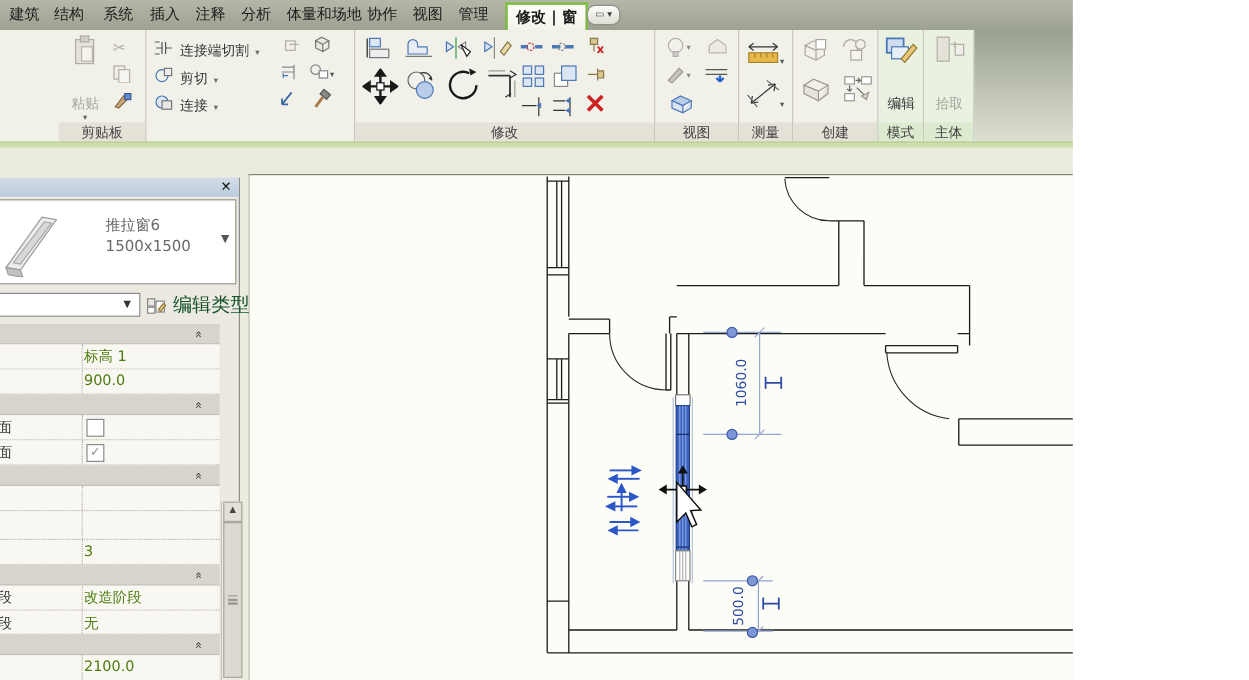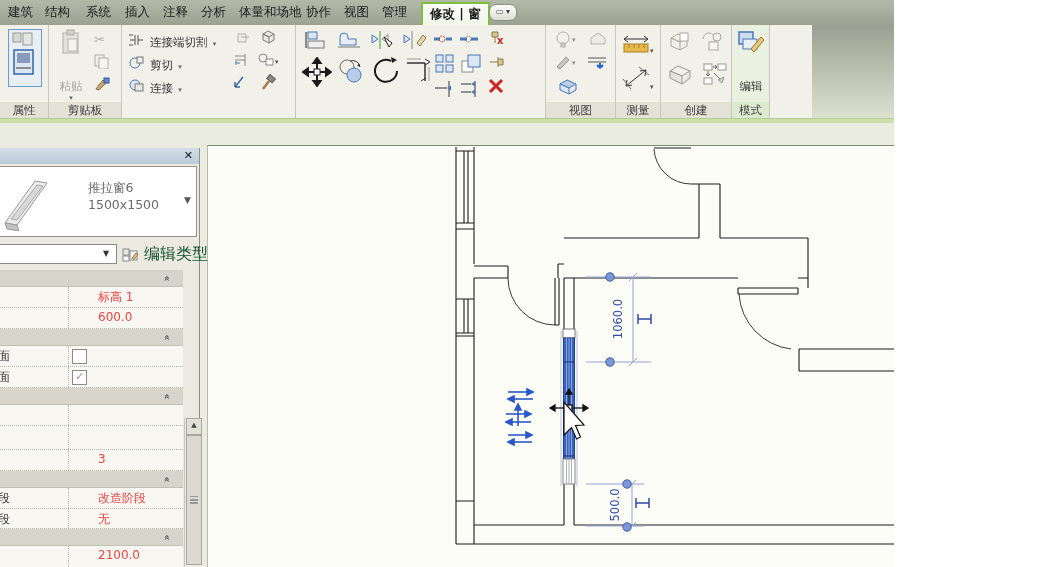--- a/index.html
+++ b/index.html
@@ -41,21 +41,21 @@
   #typeSize{position:absolute;left:105px;top:30px;font-size:12.5px;color:#6b6b6b;}
   #typeDrop{position:absolute;right:5px;top:28px;font-size:9px;color:#555;}
   #comboRow{left:2px;top:96px;width:216px;height:20px;}
   #combo{position:absolute;left:0;top:0;width:133px;height:18px;background:#fff;border:1px solid #8a8a8a;}
   #comboArr{position:absolute;left:120px;top:4px;font-size:8px;color:#333;}
   #editTypeBtn{position:absolute;left:140px;top:0;height:18px;font-size:16px;color:#14532d;white-space:nowrap;}
   #grid{left:0;top:122px;width:203px;height:297px;font-size:12px;color:#333;}
   .grow{position:absolute;left:0;width:203px;box-sizing:border-box;background:#f8f7f2;}
   .ghead{background:#d7d4cb;border-bottom:1px solid #c2bfb5;color:#3a3a3a;}
   .glabel{position:absolute;left:6px;top:2px;white-space:nowrap;}
-  .gval{position:absolute;left:90px;top:2px;white-space:nowrap;color:#ef4444;margin-left:28px;}
+  .gval{position:absolute;left:90px;top:2px;white-space:nowrap;color:#4d7c0f;}
   .gsep{position:absolute;left:88px;top:0;bottom:0;border-left:1px dotted #b5b2a8;}
   .gline{border-bottom:1px dotted #b5b2a8;}
   .chev{position:absolute;right:14px;top:3px;font-size:10px;color:#333;transform:rotate(-90deg);}
   .cb{position:absolute;left:92px;top:3px;width:13px;height:13px;background:#fff;border:1px solid #8a8a8a;
       font-size:11px;line-height:12px;text-align:center;color:#979790;}
   
   #sbar{left:204px;top:270px;width:16px;height:297px;background:#efece5;border-left:1px solid #c5c2b8;box-sizing:border-box;}
   #sup{position:absolute;left:1px;top:0;width:14px;height:15px;background:#e3e0d8;border:1px solid #aaa79d;
       font-size:7px;text-align:center;line-height:13px;color:#444;}
   #sthumb{position:absolute;left:1px;top:17px;width:14px;height:128px;background:#ddd9d0;border:1px solid #a9a69c;}
@@ -79,32 +79,20 @@
     <span class="tab" style="left:239px">体量和场地</span>
     <span class="tab" style="left:306px">协作</span>
     <span class="tab" style="left:344px">视图</span>
     <span class="tab" style="left:382px">管理</span>
     <span class="tab active" style="left:421px">修改 | 窗</span>
     <div class="abs" id="ribbonToggle">▭ ▾</div>
   </div>
 
   <div class="abs" id="ribbon">
 
-    <div class="panel" style="left:0;width:49px">
-      <div class="btn" style="left:8px;top:4px;width:32px;height:56px;border:1px solid #6b9bd2;background:#e9eef5">
-        <svg width="30" height="54">
-          <rect x="4" y="3" width="8" height="9" fill="#d8d8d2" stroke="#9a9a94"></rect>
-          <rect x="14" y="3" width="9" height="12" fill="#e6e6e0" stroke="#9a9a94"></rect>
-          <rect x="5" y="20" width="19" height="24" fill="#dce6f2" stroke="#3366aa" stroke-width="1.5"></rect>
-          <rect x="8" y="23" width="13" height="10" fill="#8899bb"></rect>
-          <line x1="7" y1="38" x2="22" y2="38" stroke="#333"></line>
-        </svg>
-      </div>
-      <div class="plabel">属性</div>
-    </div>
 
     <div class="panel" style="left:49px;width:73px">
       <div class="btn" style="left:7px;top:4px;width:30px;height:68px;text-align:center">
         <svg width="22" height="26">
           <rect x="3" y="4" width="15" height="20" fill="#e4e2da" stroke="#b0aea4"></rect>
           <rect x="7" y="1" width="7" height="5" fill="#d0cec6" stroke="#b0aea4"></rect>
           <rect x="8" y="10" width="9" height="12" fill="#f4f3ee" stroke="#b6b4aa"></rect>
         </svg>
         <div class="rtxt gray">粘贴</div>
         <div class="dd gray">▾</div>
@@ -305,20 +293,21 @@
         <svg width="22" height="18">
             <path d="M3,5 h10 M3,13 h10 M17,2 v16" stroke="#333" fill="none"></path>
             <path d="M13,5 l4,-2.5 v5 z M13,13 l4,-2.5 v5 z" fill="#4a78b8"></path>
           </svg>
       </span>
       <span class="ico btn" style="left:190px;top:52px">
         <svg width="20" height="18">
             <path d="M4,3 L16,15 M16,3 L4,15" stroke="#cc2222" stroke-width="3"></path>
           </svg>
       </span>
+      <div class="plabel">修改</div>
     </div>
 
     <div class="panel" style="left:546px;width:70px">
       <span class="ico btn" style="left:8px;top:5px">
         <svg width="26" height="18">
             <circle cx="9" cy="8" r="6" fill="#f2f2ea" stroke="#b2b0a8"></circle>
             <rect x="7" y="13" width="4" height="4" fill="#ccc" stroke="#b2b0a8"></rect>
             <text x="18" y="12" font-size="7" fill="#888">▾</text>
           </svg>
       </span>
@@ -406,20 +395,32 @@
             <rect x="3" y="3" width="8" height="6" fill="#fff" stroke="#9a988e"></rect>
             <rect x="17" y="3" width="8" height="6" fill="#fff" stroke="#9a988e"></rect>
             <rect x="3" y="17" width="8" height="6" fill="#fff" stroke="#9a988e"></rect>
             <path d="M12,6 h4 m-2,-2 l2,2 l-2,2 M7,10 v5 m-2,-2 l2,2 l2,-2 M13,12 l6,6" stroke="#666" fill="none"></path>
             <path d="M17,19 l6,-3 l-2,6 z" fill="#d8d6cc" stroke="#9a988e"></path>
           </svg>
       </span>
       <div class="plabel">创建</div>
     </div>
 
+    <div class="panel ctx" style="left:770px;width:42px">
+      <div class="btn" style="left:2px;top:4px;width:38px;text-align:center">
+        <svg width="28" height="26">
+          <rect x="4" y="2" width="10" height="20" fill="#e3e1d8" stroke="#b2b0a6"></rect>
+          <path d="M15,8 h5 m-2,-2 l2,2 l-2,2" stroke="#b2b0a6" fill="none"></path>
+          <rect x="19" y="8" width="7" height="9" fill="#efeee8" stroke="#b2b0a6"></rect>
+        </svg>
+        <div class="rtxt gray">拾取</div>
+        <div class="rtxt gray">新主体</div>
+      </div>
+      <div class="plabel">主体</div>
+    </div>
   </div>
   <div class="abs" id="ribbonVoid"></div>
   <div class="abs" id="greenStrip"></div>
   <div class="abs" id="optionsBar">
     <span class="abs" id="winFrag">窗</span>
   </div>
 
   <div class="abs" id="canvas">
     <svg width="834" height="422" viewBox="0 0 834 422">
 
@@ -548,21 +549,21 @@
         <span class="chev">»</span>
         </div>
       <div class="grow gline" style="top:17px;height:21px">
         <span class="gsep"></span>
           <span class="glabel"></span>
           <span class="gval">标高 1</span>
         </div>
       <div class="grow gline" style="top:38px;height:21px">
         <span class="gsep"></span>
           <span class="glabel"></span>
-          <span class="gval">600.0</span>
+          <span class="gval">900.0</span>
         </div>
       <div class="grow ghead" style="top:59px;height:17px">
         <span class="glabel"></span>
           <span class="chev">»</span>
         </div>
       <div class="grow gline" style="top:76px;height:21px">
         <span class="gsep"></span>
           <span class="glabel">平面</span>
         <span class="cb"></span>
         </div>

